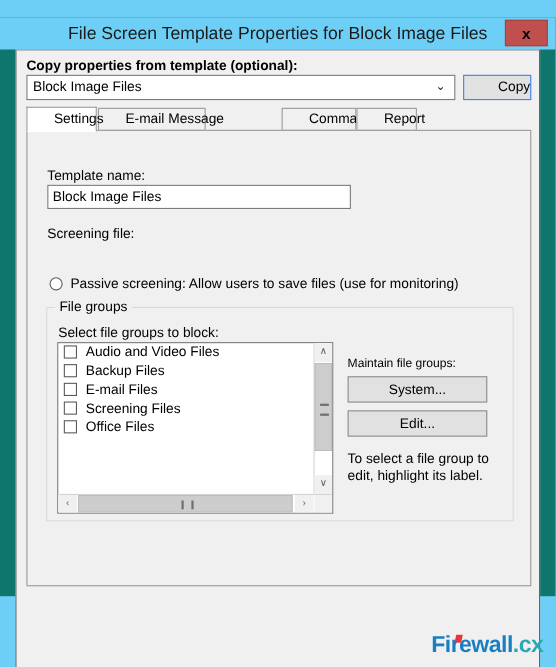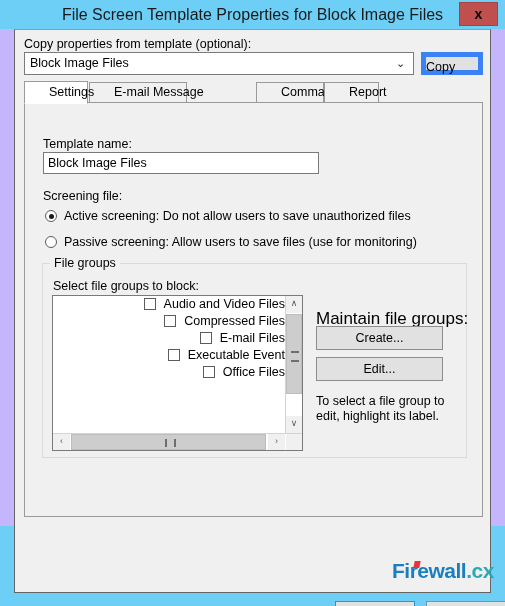--- a/index.html
+++ b/index.html
@@ -10,24 +10,24 @@
     width: 505px;
     height: 606px;
     overflow: hidden;
     font-family: "Liberation Sans", sans-serif;
     background: #6dcff6;
   }
 
   
   #window {
     position: absolute;
-    left: 0; top: 0;
+    left: 0; top: 16px;
     width: 505px;
     height: 526px;
-    background: #c4b5fd;
+    background: #0f766e;
     box-sizing: border-box;
   }
 
   
   #titlebar {
     position: absolute;
     left: 0; top: 0;
     width: 505px;
     height: 29px;
     background: #6dcff6;
@@ -75,20 +75,21 @@
   }
 
   
   #copy-label {
     position: absolute;
     left: 9px;
     top: 7px;
     font-size: 12.5px;
     color: #000;
     white-space: nowrap;
+    font-weight: bold;
   }
   #template-combo {
     position: absolute;
     left: 9px;
     top: 22px;
     width: 390px;
     height: 23px;
     background: #ffffff;
     border: 1px solid #7a7a7a;
     box-sizing: border-box;
@@ -113,26 +114,26 @@
     font-size: 11px;
     color: #2b2b2b;
   }
   #copy-button {
     position: absolute;
     left: 406px;
     top: 22px;
     width: 62px;
     height: 23px;
     background: #e1e1e1;
-    border: 5px solid #3b82f6;
+    border: 1px solid #3b82f6;
     box-sizing: border-box;
     font-size: 12.5px;
     color: #000;
     line-height: 21px;
-    text-align: left;
+    text-align: right;
     cursor: pointer;
   }
 
   
   #tabstrip {
     position: absolute;
     left: 9px;
     top: 51px;
     height: 22px;
     width: 460px;
@@ -279,21 +280,20 @@
     border: 1px solid #7a7a7a;
     box-sizing: border-box;
     overflow: hidden;
   }
   #list-items {
     position: absolute;
     left: 0; top: 0;
     width: 232px;
     height: 137px;
     overflow: hidden;
-    text-align: right;
   }
   .list-item {
     position: relative;
     height: 17px;
     line-height: 17px;
     font-size: 12.5px;
     color: #000;
     padding-left: 5px;
     white-space: nowrap;
     cursor: pointer;
@@ -424,21 +424,21 @@
     width: 16px;
     height: 16px;
     background: #f0f0f0;
   }
 
   
   #maintain-label {
     position: absolute;
     left: 291px;
     top: 206px;
-    font-size: 17px;
+    font-size: 11px;
     color: #000;
   }
   .mbtn {
     position: absolute;
     left: 291px;
     width: 127px;
     height: 24px;
     background: #e1e1e1;
     border: 1px solid #8d8d8d;
     box-sizing: border-box;
@@ -543,57 +543,54 @@
       <div class="tab" style="left:300px;width:55px;">Report</div>
     </div>
 
     <div id="tabpanel">
 
       <div id="tname-label">Template name:</div>
       <input id="tname-input" type="text" value="Block Image Files" style="">
 
       <div id="screening-label">Screening file:</div>
 
-      <div class="radio-row" id="radio-active">
-        <span class="radio-dot checked"></span><span>Active screening: Do not allow users to save unauthorized files</span>
-      </div>
       <div class="radio-row" id="radio-passive">
         <span class="radio-dot"></span><span>Passive screening: Allow users to save files (use for monitoring)</span>
       </div>
 
       <div id="filegroups-box"></div>
       <div id="filegroups-legend">File groups</div>
       <div id="select-label">Select file groups to block:</div>
 
       <div id="listbox">
         <div id="list-items">
           <div class="list-item"><span class="lb-check"></span><span>Audio and Video Files</span></div>
-          <div class="list-item"><span class="lb-check"></span><span>Compressed Files</span></div>
+          <div class="list-item"><span class="lb-check"></span><span>Backup Files</span></div>
           <div class="list-item"><span class="lb-check"></span><span>E-mail Files</span></div>
-          <div class="list-item"><span class="lb-check"></span><span>Executable Event</span></div>
+          <div class="list-item"><span class="lb-check"></span><span>Screening Files</span></div>
           <div class="list-item"><span class="lb-check"></span><span>Office Files</span></div>
           <div class="list-item"></div>
         </div>
 
         <div id="vscroll">
           <div class="sb-btn" id="vs-up">∧</div>
           <div id="vs-thumb"></div>
           <div class="sb-btn" id="vs-down">∨</div>
         </div>
 
         <div id="hscroll">
           <div class="hsb-btn" id="hs-left">‹</div>
           <div id="hs-thumb"></div>
           <div class="hsb-btn" id="hs-right">›</div>
           <div id="hs-corner"></div>
         </div>
       </div>
 
       <div id="maintain-label">Maintain file groups:</div>
-      <div class="mbtn" id="create-button">Create...</div>
+      <div class="mbtn" id="create-button">System...</div>
       <div class="mbtn" id="edit-button">Edit...</div>
       <div id="hint-text">To select a file group to edit, highlight its label.</div>
 
     </div>
 
     <div id="logo"><span class="f">F</span><span class="rewall">irewall</span><span class="dot">.</span><span class="cx">cx</span><span id="logo-idot"></span></div>
 
     <div id="ok-button">OK</div>
     <div id="cancel-button">Cancel</div>
 

